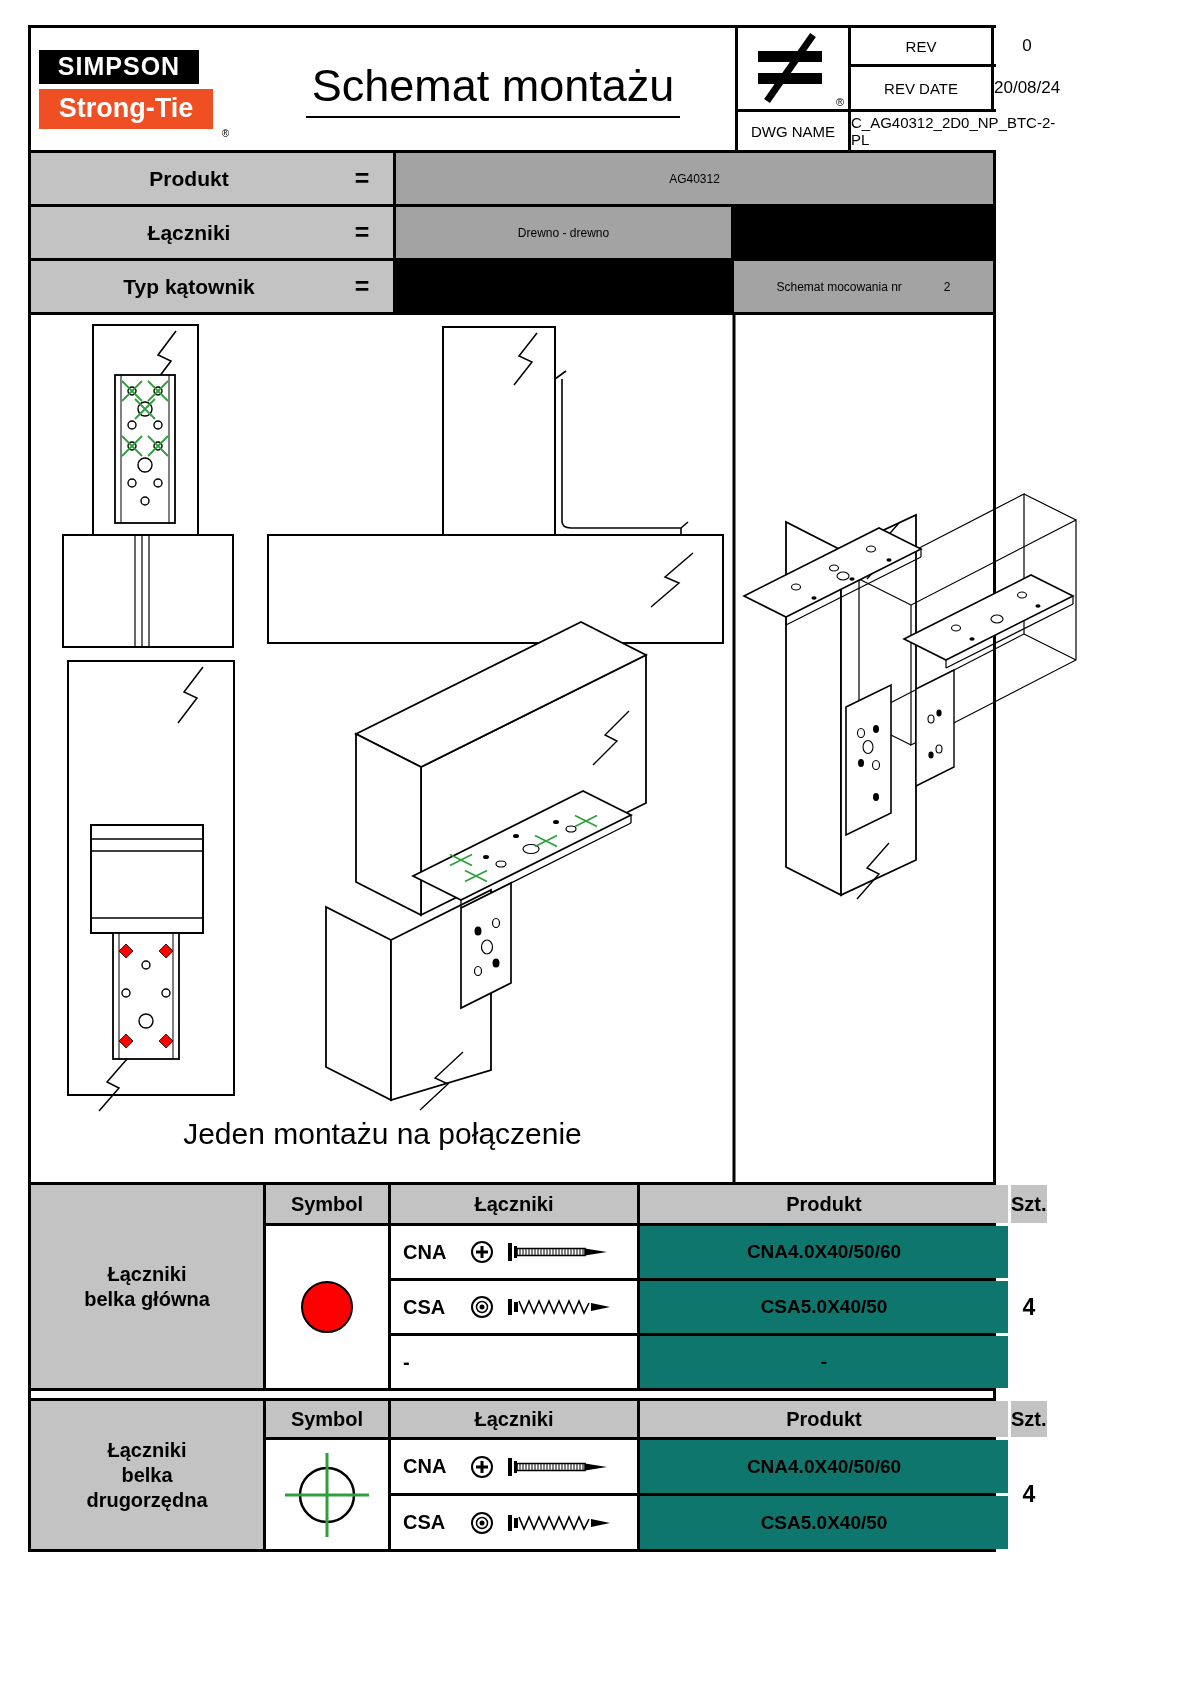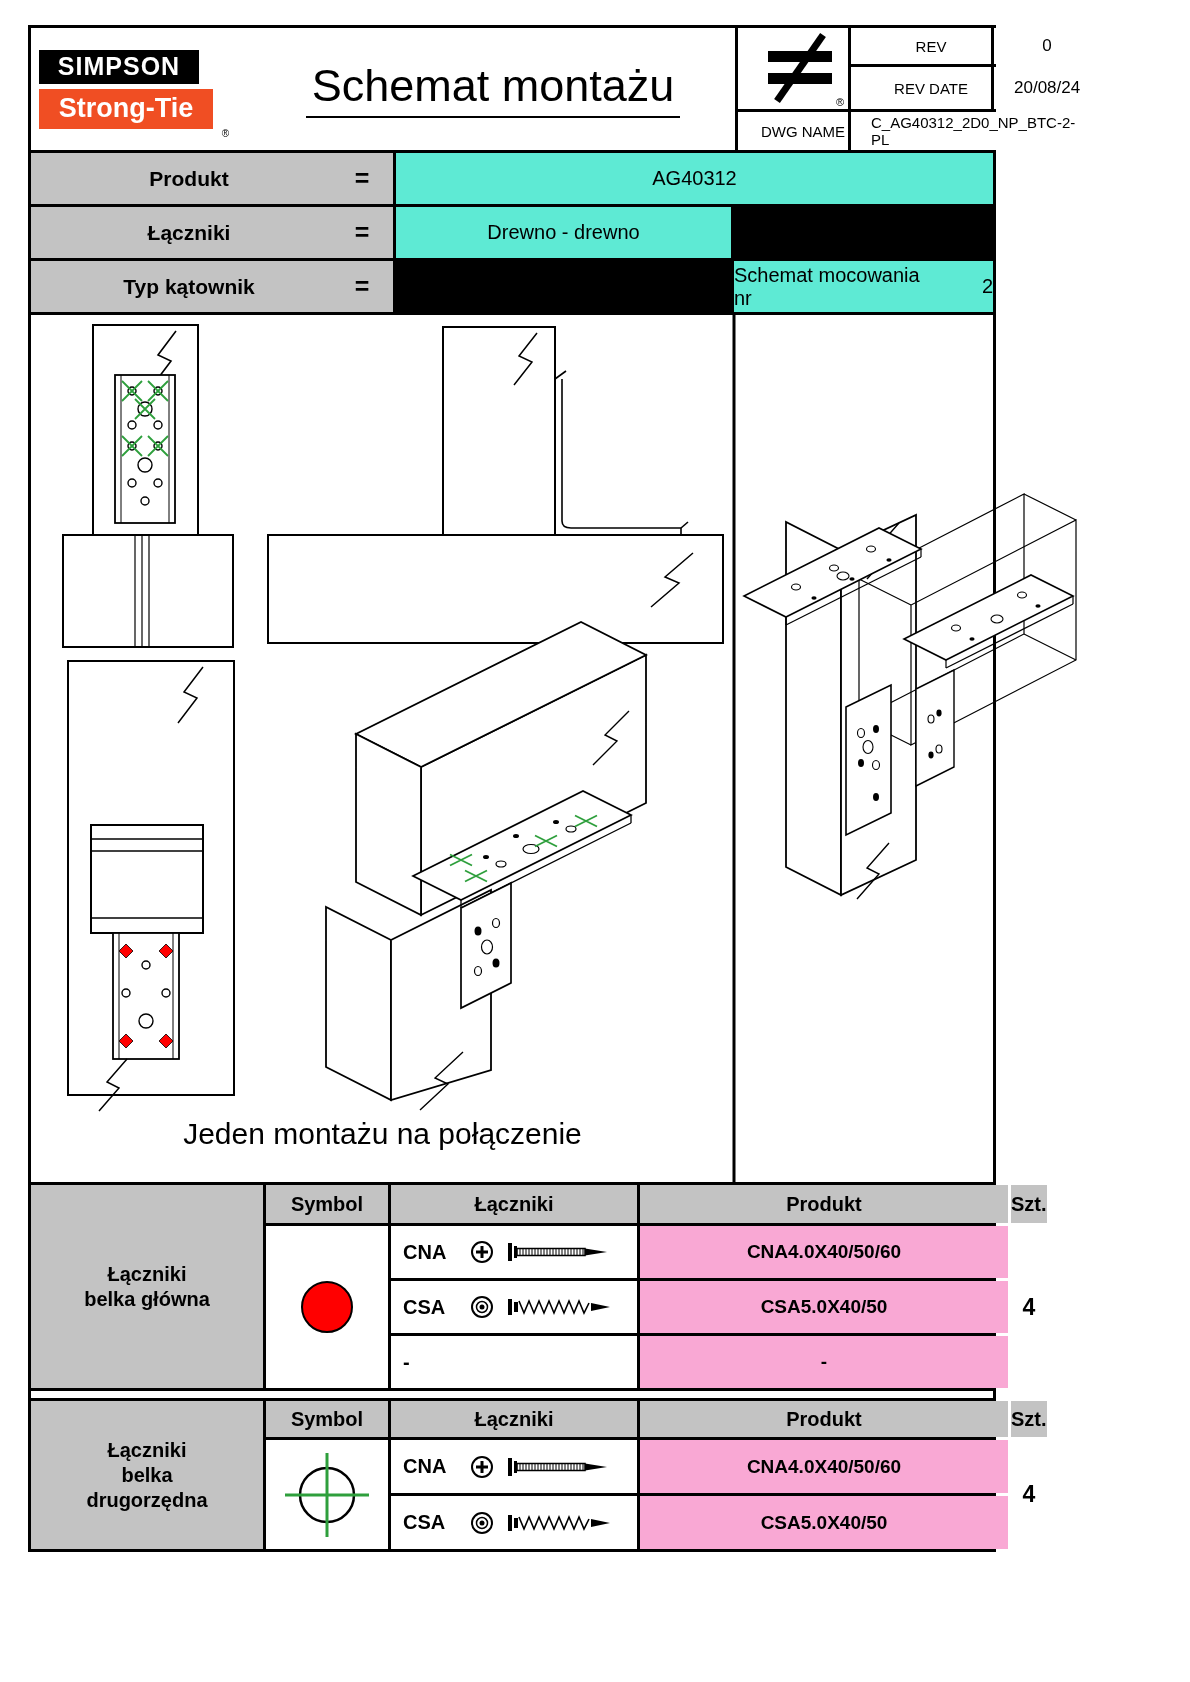--- a/index.html
+++ b/index.html
@@ -5,21 +5,21 @@
   html,body{margin:0;padding:0;background:#fff;}
   .sheet{position:relative;width:1190px;height:1682px;background:#fff;color:#000;
          font-family:"Liberation Sans","DejaVu Sans",sans-serif;}
   .frame{position:absolute;left:28px;top:25px;width:968px;box-sizing:border-box;
          border:3px solid #000;display:flex;flex-direction:column;background:#fff;}
 
   
   .header{display:grid;grid-template-columns:704px 110px 140px 1fr;
           grid-template-rows:36px 42px 38px;gap:3px;background:#000;border-bottom:3px solid #000;
           grid-template-areas:"hl neq revl revv" "hl neq rdl rdv" "hl dwgl dwgv dwgv";}
-  .cell{background:#fff;display:flex;align-items:center;justify-content:center;box-sizing:border-box;padding-left:20px;}
+  .cell{background:#fff;display:flex;align-items:center;justify-content:center;box-sizing:border-box;}
   .hl{grid-area:hl;justify-content:flex-start;padding-left:8px;}
   .logo{display:flex;flex-direction:column;gap:5px;position:relative;width:212px;flex:0 0 auto;}
   .logo-simpson{background:#000;color:#fff;width:160px;height:34px;display:flex;align-items:center;
                 justify-content:center;font-weight:bold;font-size:25px;letter-spacing:1px;}
   .logo-strongtie{background:#F04E23;color:#fff;width:174px;height:40px;display:flex;align-items:center;
                   justify-content:center;font-weight:bold;font-size:27px;}
   .logo-reg{position:absolute;right:22px;bottom:-10px;font-size:10px;}
   .title-wrap{flex:1;text-align:center;}
   .sheet-title{font-size:45px;display:inline-block;border-bottom:2px solid #000;padding:0 6px 4px 6px;}
   .neq{grid-area:neq;position:relative;}
@@ -32,21 +32,21 @@
 
   
   .info{display:grid;grid-template-columns:362px 335px 1fr;grid-template-rows:51px 51px 51px;
         gap:3px;background:#000;border-bottom:3px solid #000;
         grid-template-areas:"l1 v1 v1" "l2 v2a v2b" "l3 v3a v3b";}
   .lab{background:#C3C3C3;display:flex;align-items:center;padding-right:16px;box-sizing:border-box;}
   .lab .lt{flex:1;text-align:center;font-weight:bold;font-size:21px;}
   .lab .eq{font-weight:bold;font-size:25px;width:30px;text-align:center;}
   .l1{grid-area:l1}.l2{grid-area:l2}.l3{grid-area:l3}
   .v1{grid-area:v1}.v2a{grid-area:v2a}.v2b{grid-area:v2b}.v3a{grid-area:v3a}.v3b{grid-area:v3b}
-  .val{background:#5eead4;display:flex;align-items:center;justify-content:center;font-size:20px;gap:42px;}
+  .val{background:#a3a3a3;display:flex;align-items:center;justify-content:center;font-size:12px;gap:42px;}
 
   
   .draw{position:relative;height:867px;background:#fff;border-bottom:3px solid #000;}
   .draw svg.dwg{position:absolute;left:0;top:0;}
   .cap{position:absolute;font-size:30px;color:#000;}
   .cap-left{left:0;width:703px;top:802px;text-align:center;}
   .cap-right{left:703px;width:363px;top:648px;text-align:center;white-space:pre-line;line-height:1.3;}
 
   
   .ftable{display:grid;gap:3px;background:#000;
@@ -62,21 +62,21 @@
          font-weight:bold;font-size:20px;}
   .hsym{grid-area:hsym}.hfas{grid-area:hfas}.hpro{grid-area:hpro}.hqty{grid-area:hqty}
   .sym{grid-area:sym;background:#fff;display:flex;align-items:center;justify-content:center;}
   .f1{grid-area:f1}.f2{grid-area:f2}.f3{grid-area:f3}
   .p1{grid-area:p1}.p2{grid-area:p2}.p3{grid-area:p3}
   .qty{grid-area:qty;background:#fff;display:flex;align-items:center;justify-content:center;
        font-weight:bold;font-size:23px;}
   .fcell{background:#fff;display:flex;align-items:center;padding-left:12px;gap:12px;
          font-weight:bold;font-size:20px;box-sizing:border-box;}
   .fcode{width:54px;}
-  .pcell{background:#f9a8d4;display:flex;align-items:center;justify-content:center;
+  .pcell{background:#0f766e;display:flex;align-items:center;justify-content:center;
          font-weight:bold;font-size:19px;}
   .red-dot{width:52px;height:52px;border-radius:50%;background:#FF0000;border:2px solid #000;box-sizing:border-box;}
 </style>
 </head>
 <body>
 
 <div class="sheet">
   <div class="frame">
 
     <div class="header">

